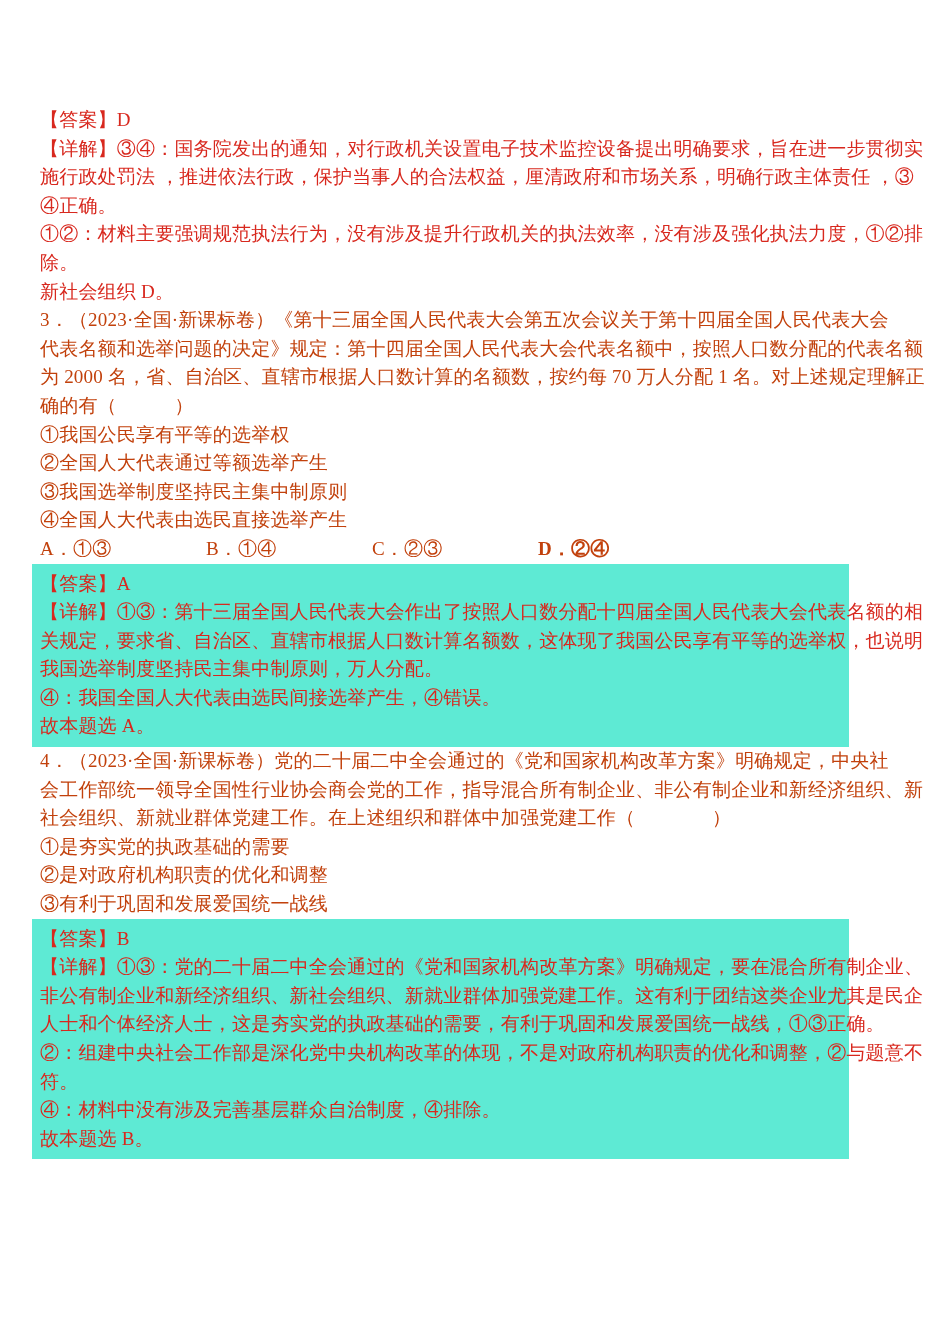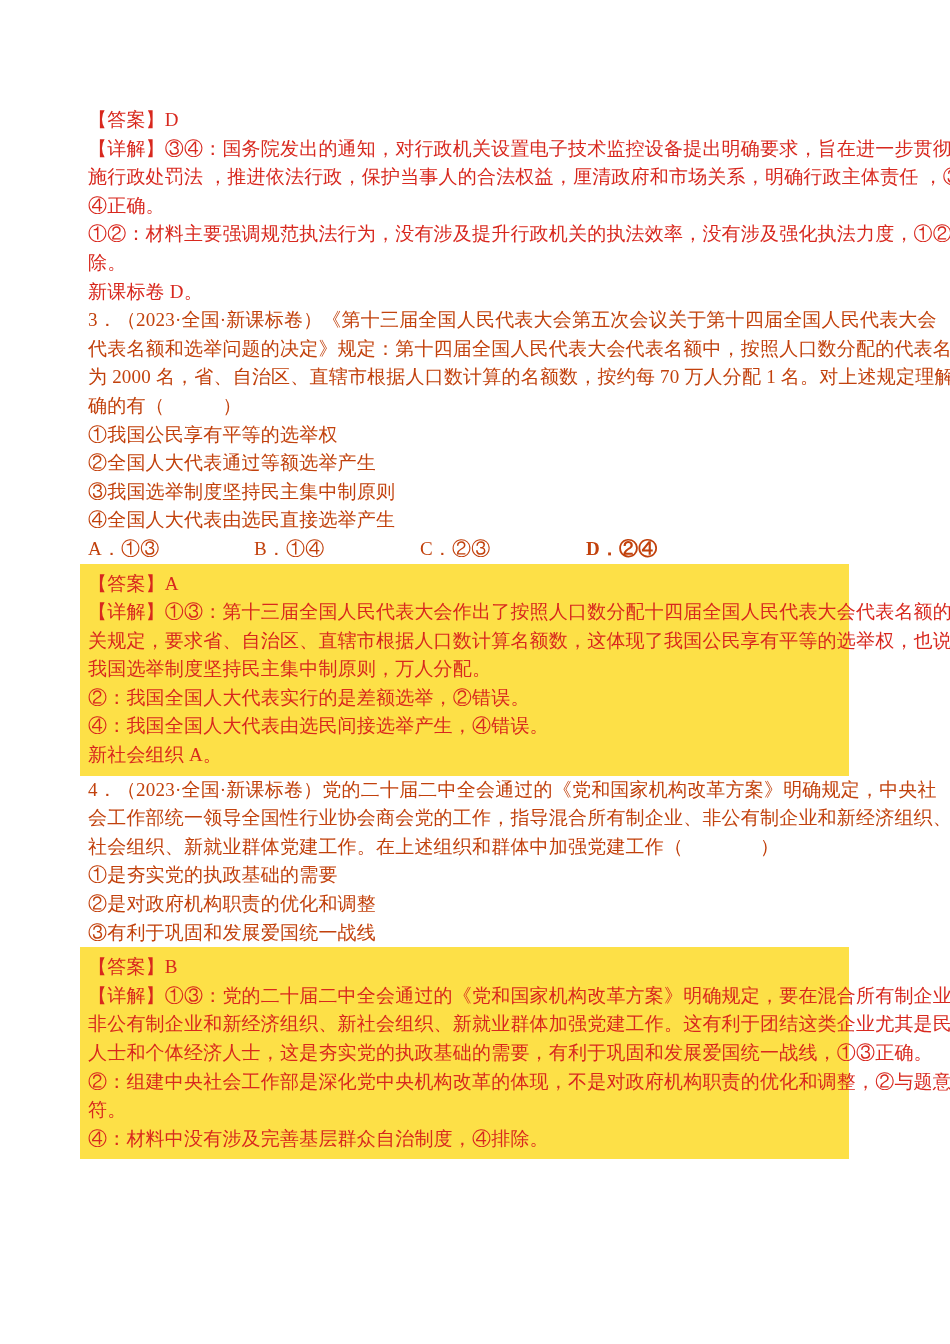--- a/index.html
+++ b/index.html
@@ -10,27 +10,27 @@
   body {
     width: 950px;
     height: 1344px;
     overflow: hidden;
     font-family: "Liberation Serif", "DejaVu Serif", serif;
   }
   .page {
     box-sizing: border-box;
     width: 932px;
     height: 1344px;
-    padding: 106px 85px 0 88px;
+    padding: 106px 85px 0 40px;
   }
   .section {
     margin: 0;
   }
   .section.highlight {
-    background: #fde047;
+    background: #5eead4;
     margin-left: -8px;
     margin-right: -2px;
     padding: 6px 0 6px 8px;
   }
   .line {
     font-size: 19px;
     line-height: 28.6px;
     white-space: pre;
     letter-spacing: 0.2px;
   }
@@ -56,53 +56,53 @@
 
 <div class="page">
   <div>
       <div class="section plain red">
         <div class="line">【答案】D</div>
         <div class="line">【详解】③④：国务院发出的通知，对行政机关设置电子技术监控设备提出明确要求，旨在进一步贯彻实</div>
         <div class="line">施行政处罚法 ，推进依法行政，保护当事人的合法权益，厘清政府和市场关系，明确行政主体责任 ，③</div>
         <div class="line">④正确。</div>
         <div class="line">①②：材料主要强调规范执法行为，没有涉及提升行政机关的执法效率，没有涉及强化执法力度，①②排</div>
         <div class="line">除。</div>
-        <div class="line">新课标卷 D。</div>
+        <div class="line">新社会组织 D。</div>
       </div>
       <div class="section plain black">
         <div class="line">3．（2023·全国·新课标卷）《第十三届全国人民代表大会第五次会议关于第十四届全国人民代表大会</div>
         <div class="line">代表名额和选举问题的决定》规定：第十四届全国人民代表大会代表名额中，按照人口数分配的代表名额</div>
         <div class="line">为 2000 名，省、自治区、直辖市根据人口数计算的名额数，按约每 70 万人分配 1 名。对上述规定理解正</div>
         <div class="line">确的有（　　　）</div>
         <div class="line">①我国公民享有平等的选举权</div>
         <div class="line">②全国人大代表通过等额选举产生</div>
         <div class="line">③我国选举制度坚持民主集中制原则</div>
         <div class="line">④全国人大代表由选民直接选举产生</div>
         <div class="line options-row"><span class="option">A．①③</span><span class="option">B．①④</span><span class="option">C．②③</span><span class="option">D．②④</span></div>
       </div>
       <div class="section highlight red">
         <div class="line">【答案】A</div>
         <div class="line">【详解】①③：第十三届全国人民代表大会作出了按照人口数分配十四届全国人民代表大会代表名额的相</div>
         <div class="line">关规定，要求省、自治区、直辖市根据人口数计算名额数，这体现了我国公民享有平等的选举权，也说明</div>
         <div class="line">我国选举制度坚持民主集中制原则，万人分配。</div>
-        <div class="line">②：我国全国人大代表实行的是差额选举，②错误。</div>
         <div class="line">④：我国全国人大代表由选民间接选举产生，④错误。</div>
-        <div class="line">新社会组织 A。</div>
+        <div class="line">故本题选 A。</div>
       </div>
       <div class="section plain black">
         <div class="line">4．（2023·全国·新课标卷）党的二十届二中全会通过的《党和国家机构改革方案》明确规定，中央社</div>
         <div class="line">会工作部统一领导全国性行业协会商会党的工作，指导混合所有制企业、非公有制企业和新经济组织、新</div>
         <div class="line">社会组织、新就业群体党建工作。在上述组织和群体中加强党建工作（　　　　）</div>
         <div class="line">①是夯实党的执政基础的需要</div>
         <div class="line">②是对政府机构职责的优化和调整</div>
         <div class="line">③有利于巩固和发展爱国统一战线</div>
       </div>
       <div class="section highlight red">
         <div class="line">【答案】B</div>
         <div class="line">【详解】①③：党的二十届二中全会通过的《党和国家机构改革方案》明确规定，要在混合所有制企业、</div>
         <div class="line">非公有制企业和新经济组织、新社会组织、新就业群体加强党建工作。这有利于团结这类企业尤其是民企</div>
         <div class="line">人士和个体经济人士，这是夯实党的执政基础的需要，有利于巩固和发展爱国统一战线，①③正确。</div>
         <div class="line">②：组建中央社会工作部是深化党中央机构改革的体现，不是对政府机构职责的优化和调整，②与题意不</div>
         <div class="line">符。</div>
         <div class="line">④：材料中没有涉及完善基层群众自治制度，④排除。</div>
+        <div class="line">故本题选 B。</div>
       </div>
     </div>
 </div>
 
 </body></html>

